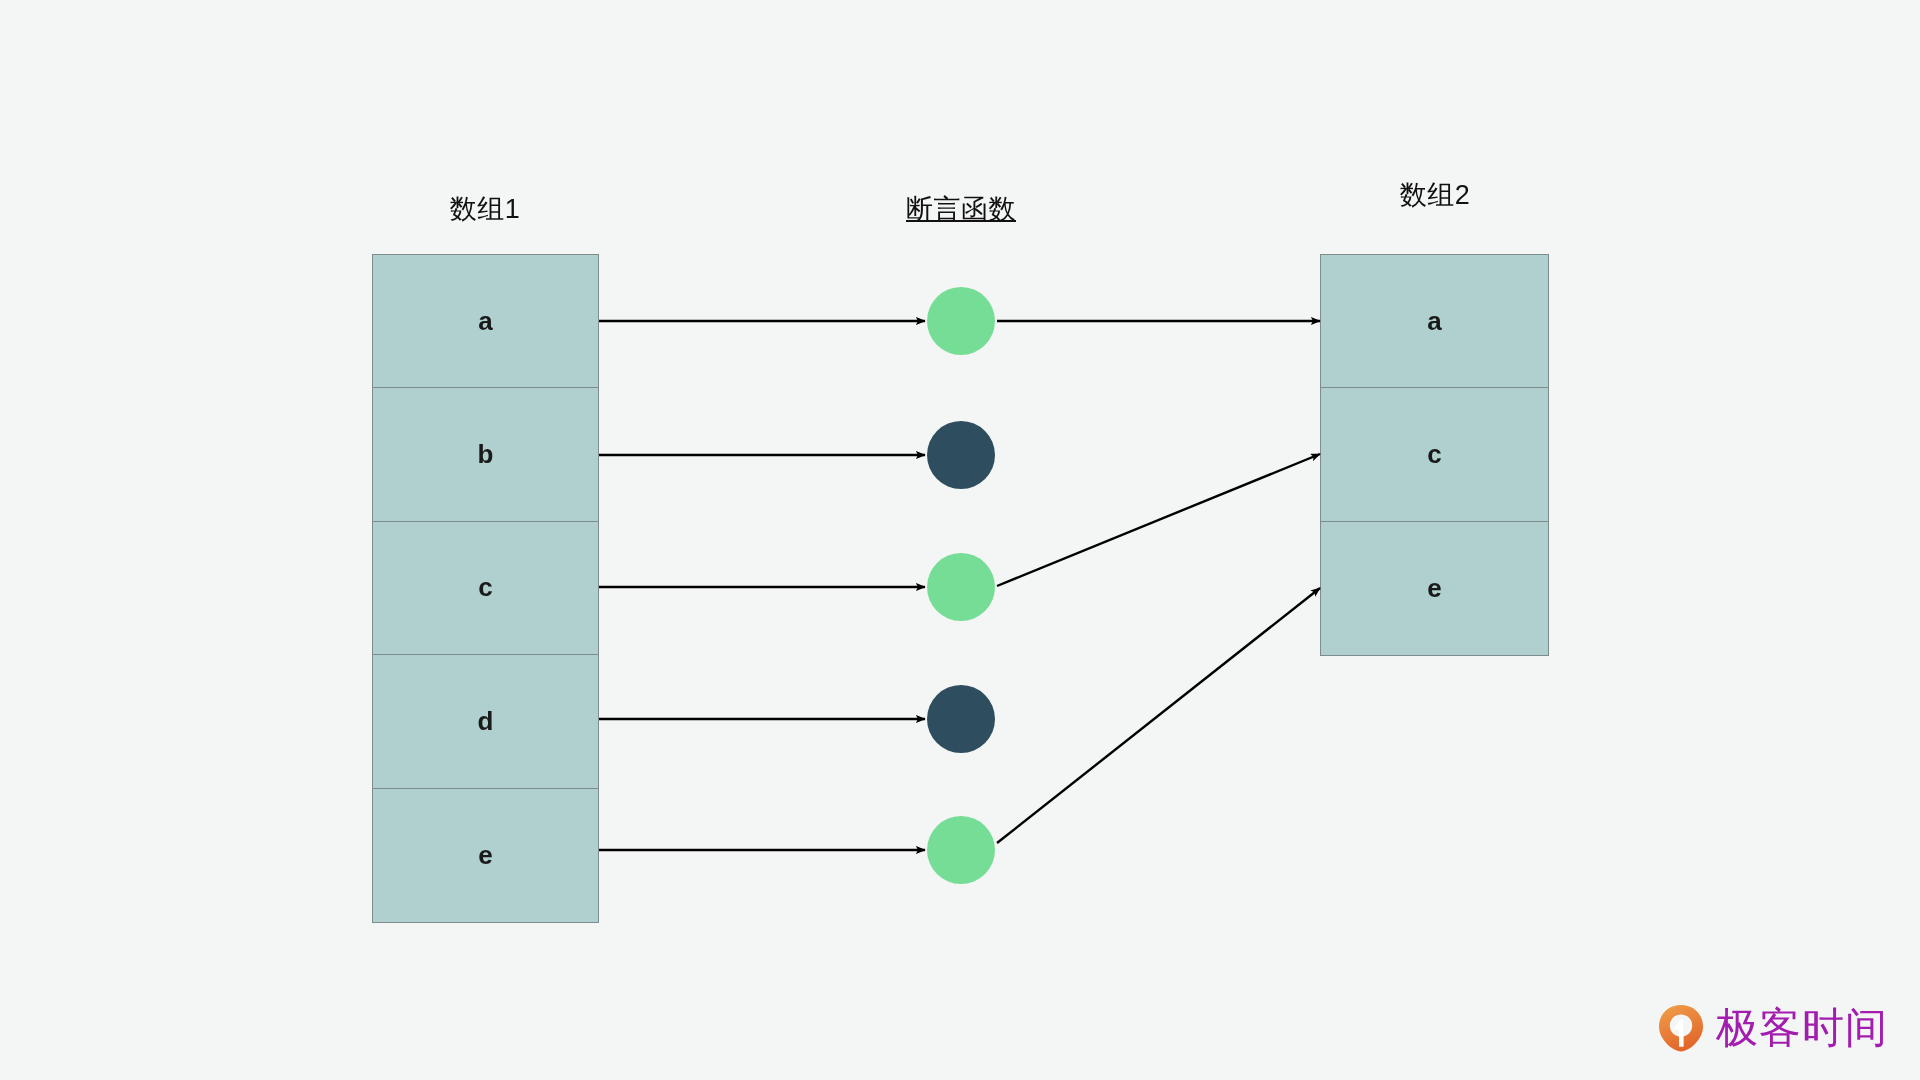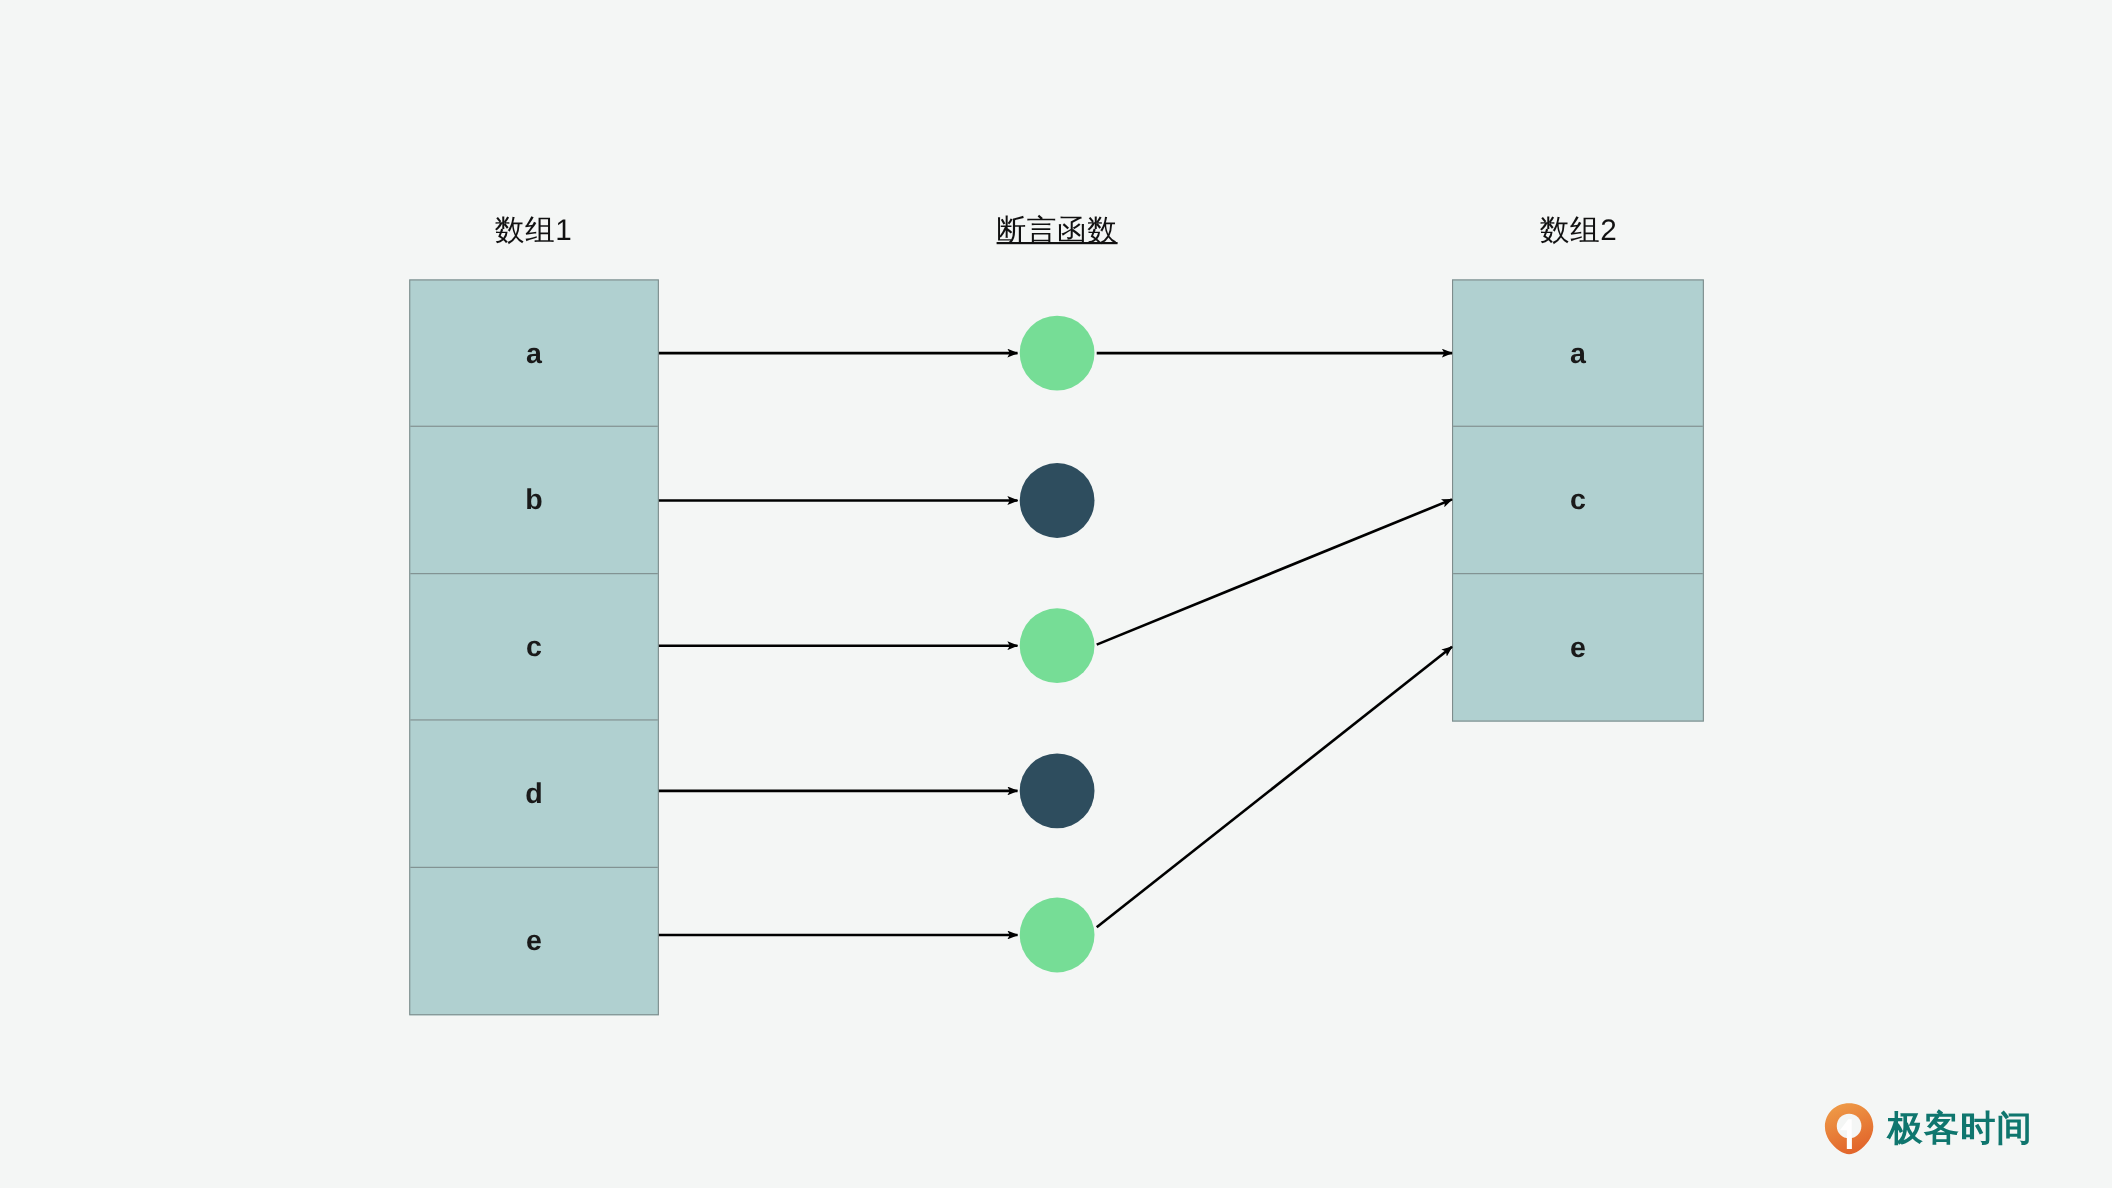--- a/index.html
+++ b/index.html
@@ -23,21 +23,21 @@
     font-size: 27px;
     color: #111111;
     font-weight: 400;
     white-space: nowrap;
     text-align: center;
     transform: translateX(-50%);
     letter-spacing: 0.5px;
   }
   #title-array1 { left: 485px; top: 191px; }
   #title-fn     { left: 961px; top: 191px; text-decoration: underline; }
-  #title-array2 { left: 1435px; top: 191px; }
+  #title-array2 { left: 1435px; top: 177px; }
 
   
   .array {
     position: absolute;
     box-sizing: border-box;
     border: 1.6px solid #7e8c8c;
     background: #b0d0d0;
   }
   .array .cell {
     box-sizing: border-box;
@@ -68,23 +68,23 @@
   
   #logo {
     position: absolute;
     left: 1655px;
     top: 1000px;
     display: flex;
     align-items: center;
     gap: 9px;
   }
   #logo .logo-text {
-    font-size: 32px;
-    color: #0f766e;
-    font-weight: 700;
+    font-size: 42px;
+    color: #a21caf;
+    font-weight: 400;
     letter-spacing: 1px;
     white-space: nowrap;
   }
 </style>
 </head>
 <body style="background: rgb(244, 246, 245);">
 
 <div id="canvas" style="background: rgb(244, 246, 245); border-radius: 25px;">
 
   <div class="col-title" id="title-array1">数组1</div>

